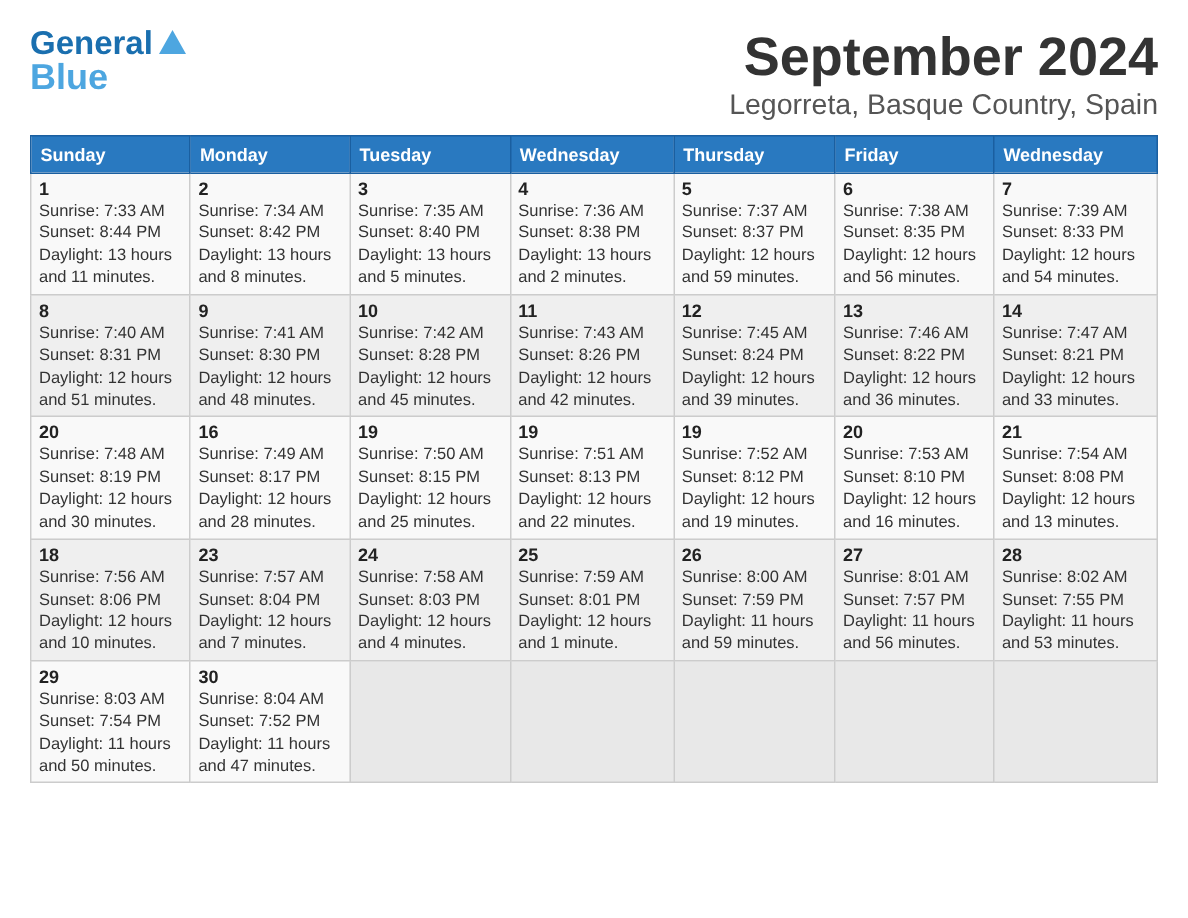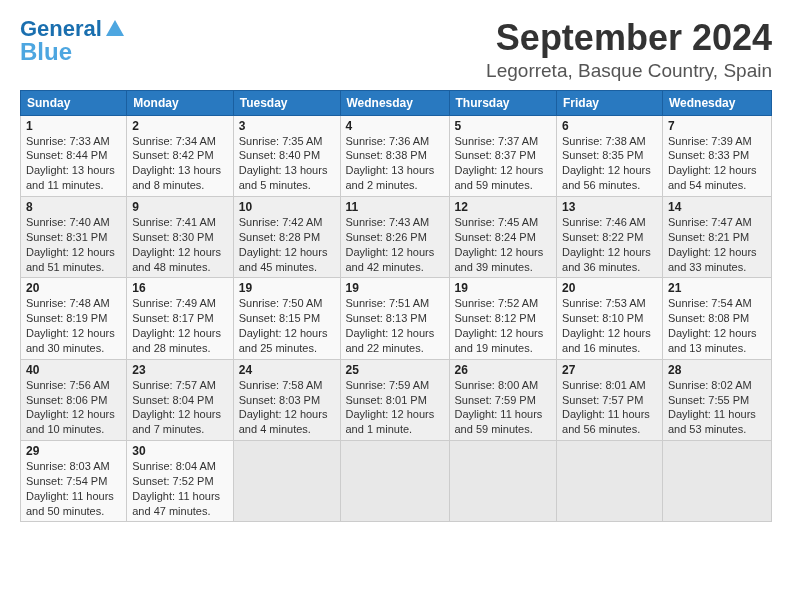--- a/index.html
+++ b/index.html
@@ -152,21 +152,21 @@
         <tr>
           <td><span class="day-num">20</span><span class="day-detail">Sunrise: 7:48 AM<br>Sunset: 8:19 PM<br>Daylight: 12 hours and 30 minutes.</span></td>
           <td><span class="day-num">16</span><span class="day-detail">Sunrise: 7:49 AM<br>Sunset: 8:17 PM<br>Daylight: 12 hours and 28 minutes.</span></td>
           <td><span class="day-num">19</span><span class="day-detail">Sunrise: 7:50 AM<br>Sunset: 8:15 PM<br>Daylight: 12 hours and 25 minutes.</span></td>
           <td><span class="day-num">19</span><span class="day-detail">Sunrise: 7:51 AM<br>Sunset: 8:13 PM<br>Daylight: 12 hours and 22 minutes.</span></td>
           <td><span class="day-num">19</span><span class="day-detail">Sunrise: 7:52 AM<br>Sunset: 8:12 PM<br>Daylight: 12 hours and 19 minutes.</span></td>
           <td><span class="day-num">20</span><span class="day-detail">Sunrise: 7:53 AM<br>Sunset: 8:10 PM<br>Daylight: 12 hours and 16 minutes.</span></td>
           <td><span class="day-num">21</span><span class="day-detail">Sunrise: 7:54 AM<br>Sunset: 8:08 PM<br>Daylight: 12 hours and 13 minutes.</span></td>
         </tr>
         <tr>
-          <td><span class="day-num">40</span><span class="day-detail">Sunrise: 7:56 AM<br>Sunset: 8:06 PM<br>Daylight: 12 hours and 10 minutes.</span></td>
+          <td><span class="day-num">18</span><span class="day-detail">Sunrise: 7:56 AM<br>Sunset: 8:06 PM<br>Daylight: 12 hours and 10 minutes.</span></td>
           <td><span class="day-num">23</span><span class="day-detail">Sunrise: 7:57 AM<br>Sunset: 8:04 PM<br>Daylight: 12 hours and 7 minutes.</span></td>
           <td><span class="day-num">24</span><span class="day-detail">Sunrise: 7:58 AM<br>Sunset: 8:03 PM<br>Daylight: 12 hours and 4 minutes.</span></td>
           <td><span class="day-num">25</span><span class="day-detail">Sunrise: 7:59 AM<br>Sunset: 8:01 PM<br>Daylight: 12 hours and 1 minute.</span></td>
           <td><span class="day-num">26</span><span class="day-detail">Sunrise: 8:00 AM<br>Sunset: 7:59 PM<br>Daylight: 11 hours and 59 minutes.</span></td>
           <td><span class="day-num">27</span><span class="day-detail">Sunrise: 8:01 AM<br>Sunset: 7:57 PM<br>Daylight: 11 hours and 56 minutes.</span></td>
           <td><span class="day-num">28</span><span class="day-detail">Sunrise: 8:02 AM<br>Sunset: 7:55 PM<br>Daylight: 11 hours and 53 minutes.</span></td>
         </tr>
         <tr>
           <td><span class="day-num">29</span><span class="day-detail">Sunrise: 8:03 AM<br>Sunset: 7:54 PM<br>Daylight: 11 hours and 50 minutes.</span></td>
           <td><span class="day-num">30</span><span class="day-detail">Sunrise: 8:04 AM<br>Sunset: 7:52 PM<br>Daylight: 11 hours and 47 minutes.</span></td>

